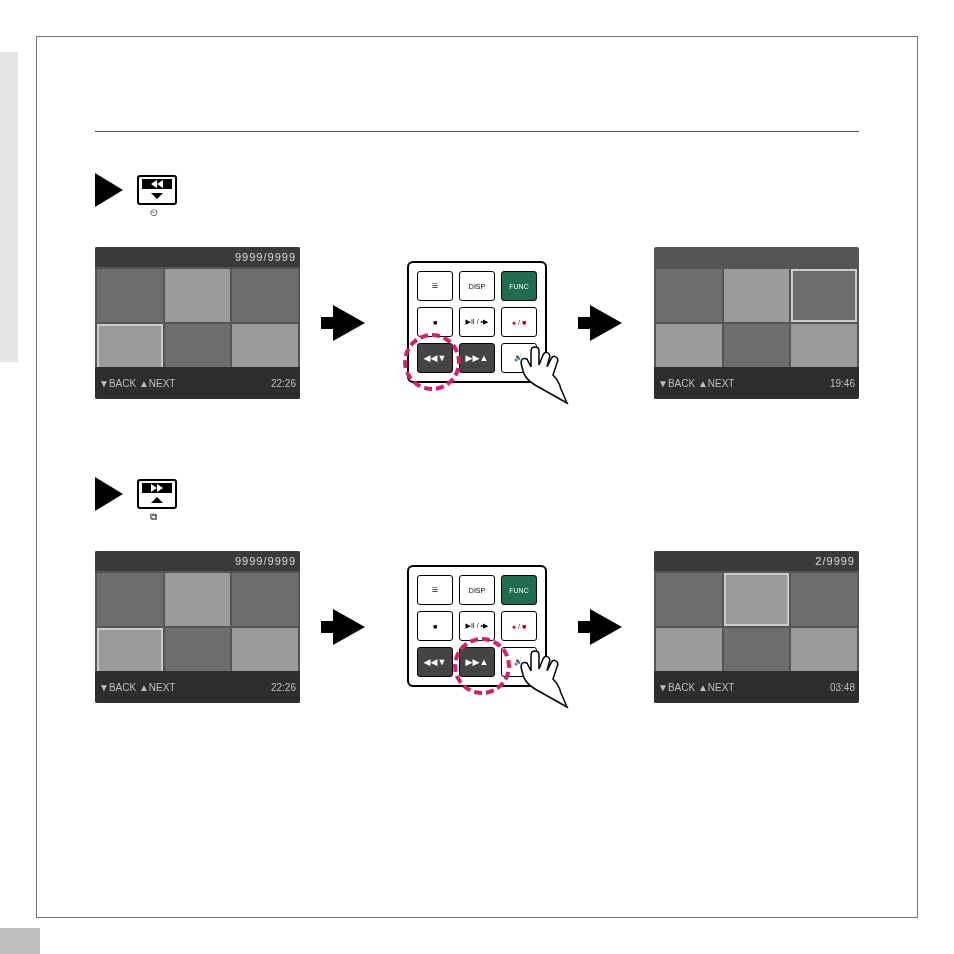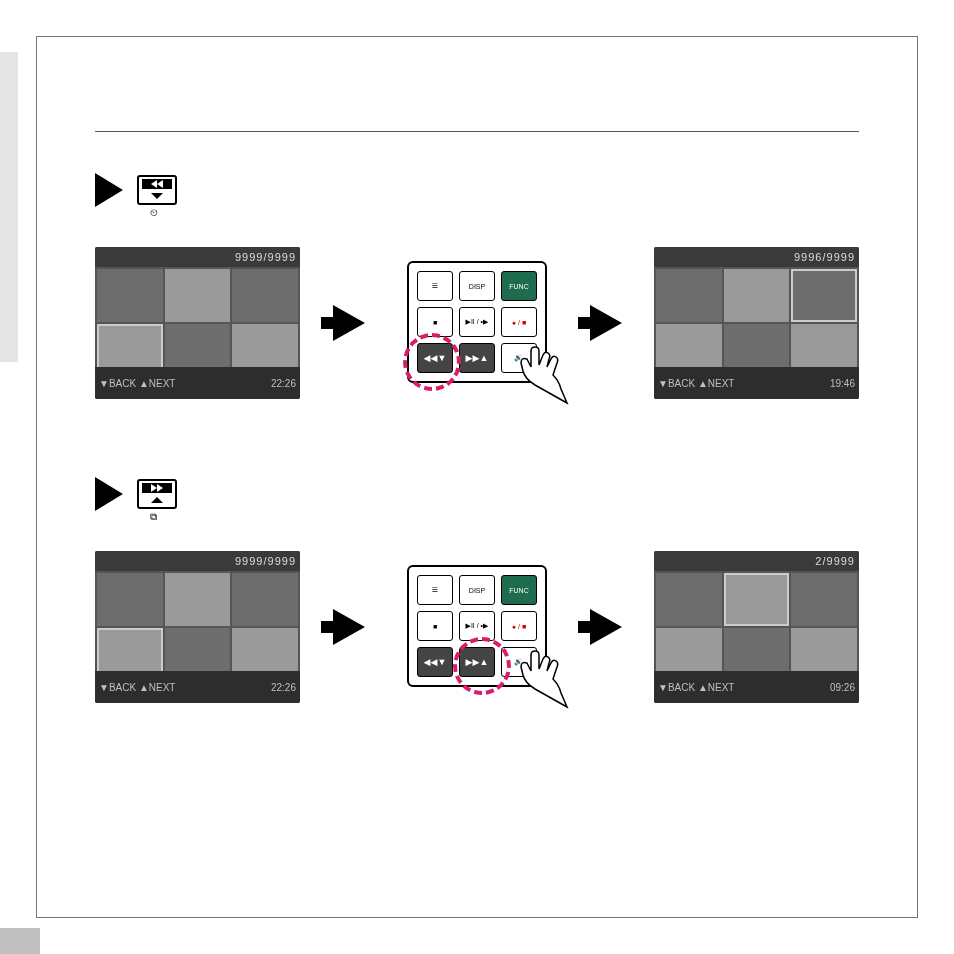--- a/index.html
+++ b/index.html
@@ -113,23 +113,20 @@
           <div class="hand">
             <svg viewBox="0 0 80 60">
                 <path d="M72 58 L40 40 Q30 34 28 26 L26 18 Q26 12 32 14 L36 22 L36 6 Q36 2 40 2 Q44 2 44 6 L44 20 L48 10 Q50 6 53 8 Q56 10 54 14 L52 22 L56 14 Q58 10 61 12 Q64 14 62 18 L58 30 Q64 36 66 44 Z" fill="#fff" stroke="#000" stroke-width="1.5"></path>
               </svg>
           </div>
         </div>
 
         <div class="arrow-big"></div>
 
         <div class="thumb">
-          <div class="th-top">
-              <span class="count">9996/9999</span>
-            </div>
           <div class="th-grid">
             <div class="th-cell d1"></div>
               <div class="th-cell d2"></div>
               <div class="th-cell d1 sel"></div>
             <div class="th-cell d2"></div>
               <div class="th-cell d1"></div>
               <div class="th-cell d2"></div>
           </div>
           <div class="th-bot">
             <span>▼BACK  ▲NEXT</span>
@@ -206,20 +203,20 @@
           <div class="th-grid">
             <div class="th-cell d1"></div>
               <div class="th-cell d2 sel"></div>
               <div class="th-cell d1"></div>
             <div class="th-cell d2"></div>
               <div class="th-cell d1"></div>
               <div class="th-cell d2"></div>
           </div>
           <div class="th-bot">
             <span>▼BACK  ▲NEXT</span>
-            <span>09:26</span>
+            <span>03:48</span>
           </div>
         </div>
       </div>
     </div>
 
   </div>
 </div>
 
 </body></html>

